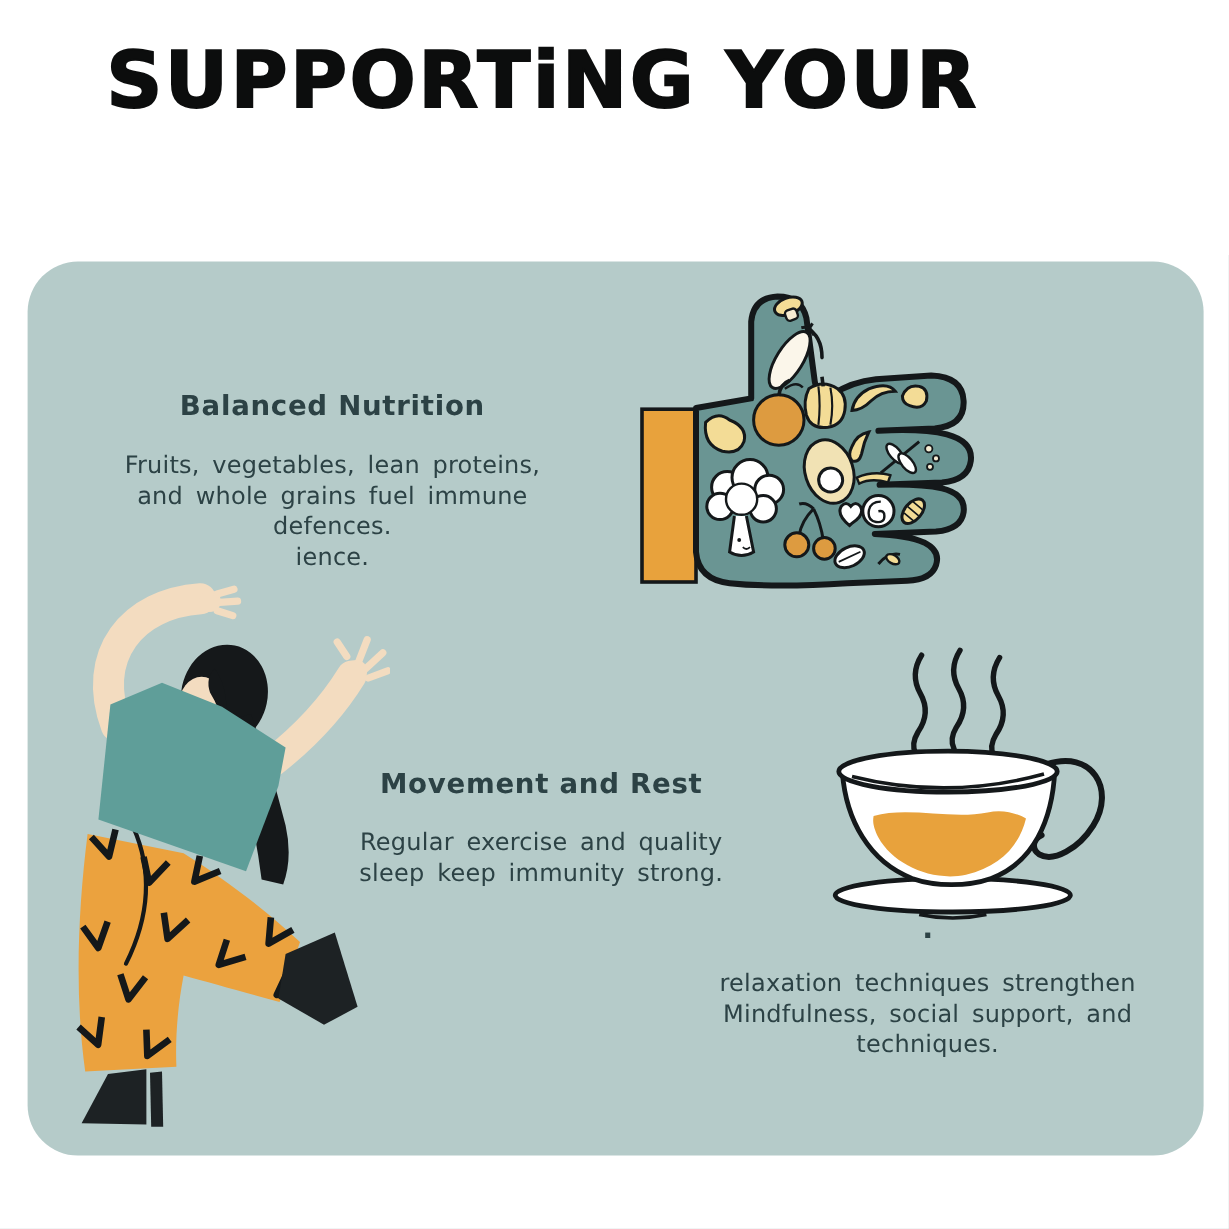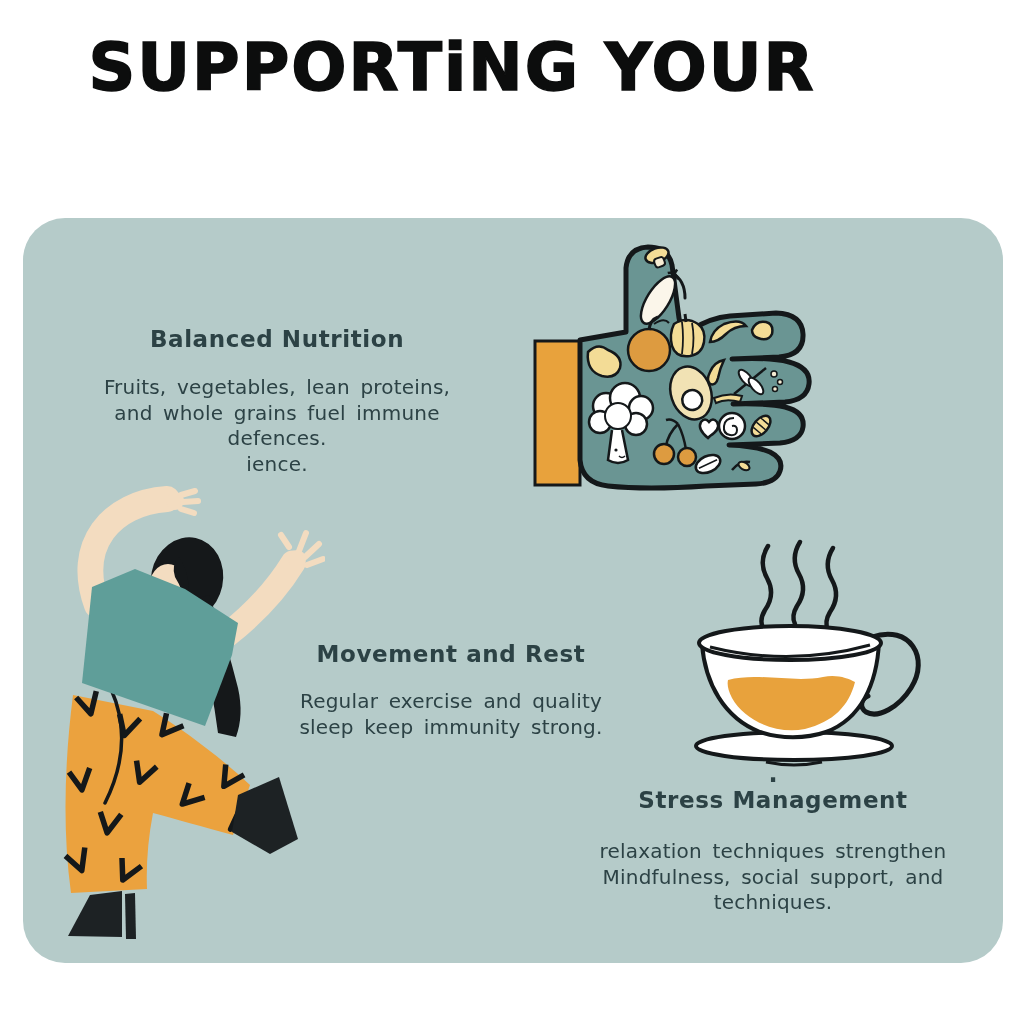--- a/index.html
+++ b/index.html
@@ -51,21 +51,20 @@
     <div class="body-lines">
       <div class="body-line">Fruits, vegetables, lean proteins,</div>
       <div class="body-line">and whole grains fuel immune</div>
       <div class="body-line">defences.</div>
       <div class="body-line">ience.</div>
     </div>
   </div>
 
   <div class="text-block" id="stress">
     <div class="stray-dot">.</div>
-    <div class="heading">Stress Management</div>
     <div class="body-lines" style="margin-top:26px;">
       <div class="body-line">relaxation techniques strengthen</div>
       <div class="body-line">Mindfulness, social support, and</div>
       <div class="body-line">techniques.</div>
     </div>
   </div>
 
   <svg class="illus" id="hand-svg" width="285" height="262" viewBox="0 0 285 262">
     <rect x="7" y="103" width="45" height="144" fill="#e8a23c" stroke="#14181a" stroke-width="3"></rect>
     <path d="M52 102 L98 94 L98 30 Q100 10 120 9 Q140 9 144 27 L151 80 Q153 93 165 91

